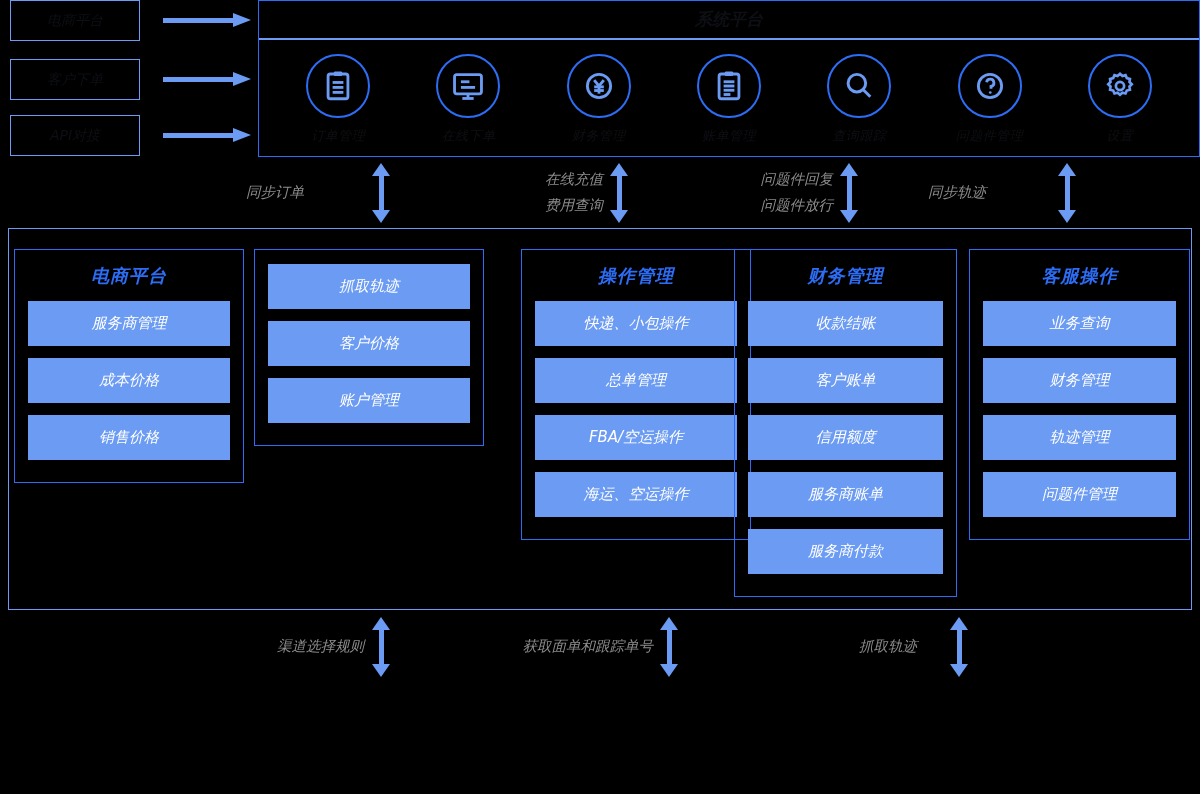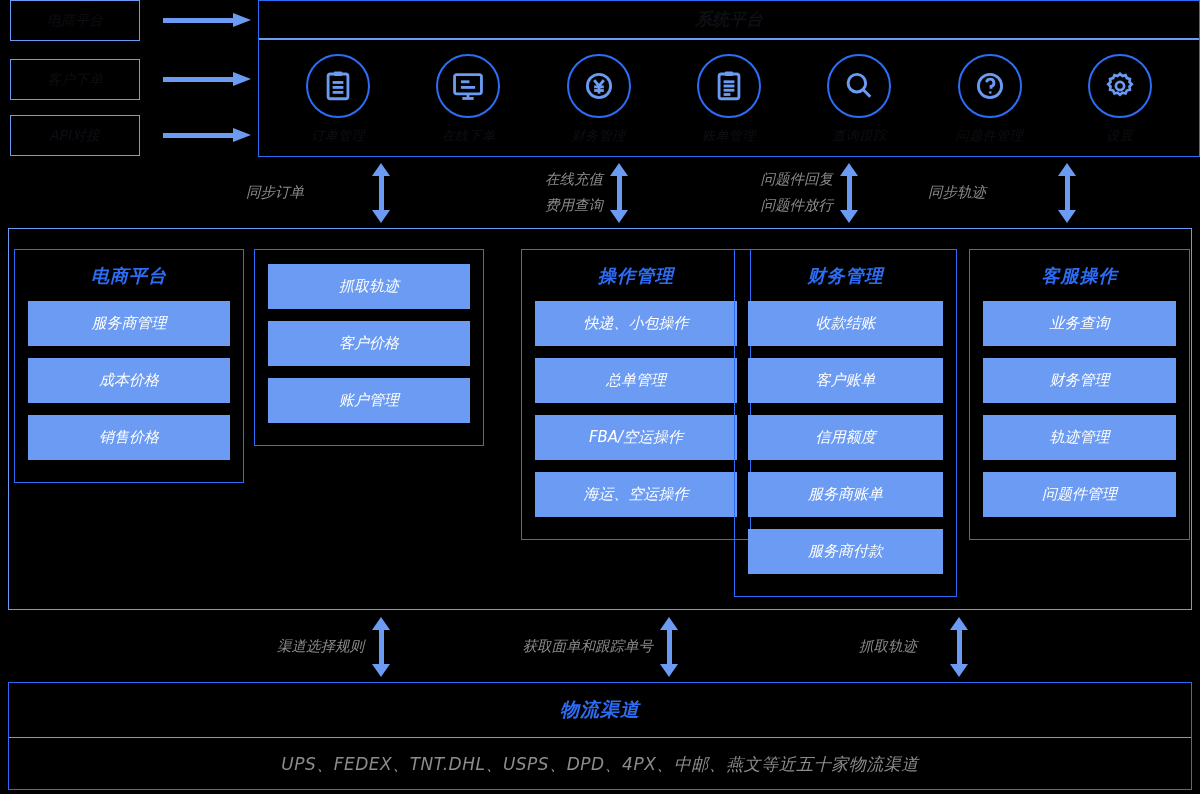--- a/index.html
+++ b/index.html
@@ -325,18 +325,14 @@
     <div class="vdn"></div>
   </div>
 
   <div class="flow-label" style="left:795px;top:633px;width:122px;">抓取轨迹</div>
   <div class="v-arrow" style="left:950px;top:617px;">
     <div class="vup"></div>
     <div class="vshaft"></div>
     <div class="vdn"></div>
   </div>
 
-  <div class="bottom-panel">
-    <div class="bottom-title">物流渠道</div>
-    <div class="bottom-sub">UPS、FEDEX、TNT.DHL、USPS、DPD、4PX、中邮、燕文等近五十家物流渠道</div>
-  </div>
 
 </div>
 
 </body></html>

